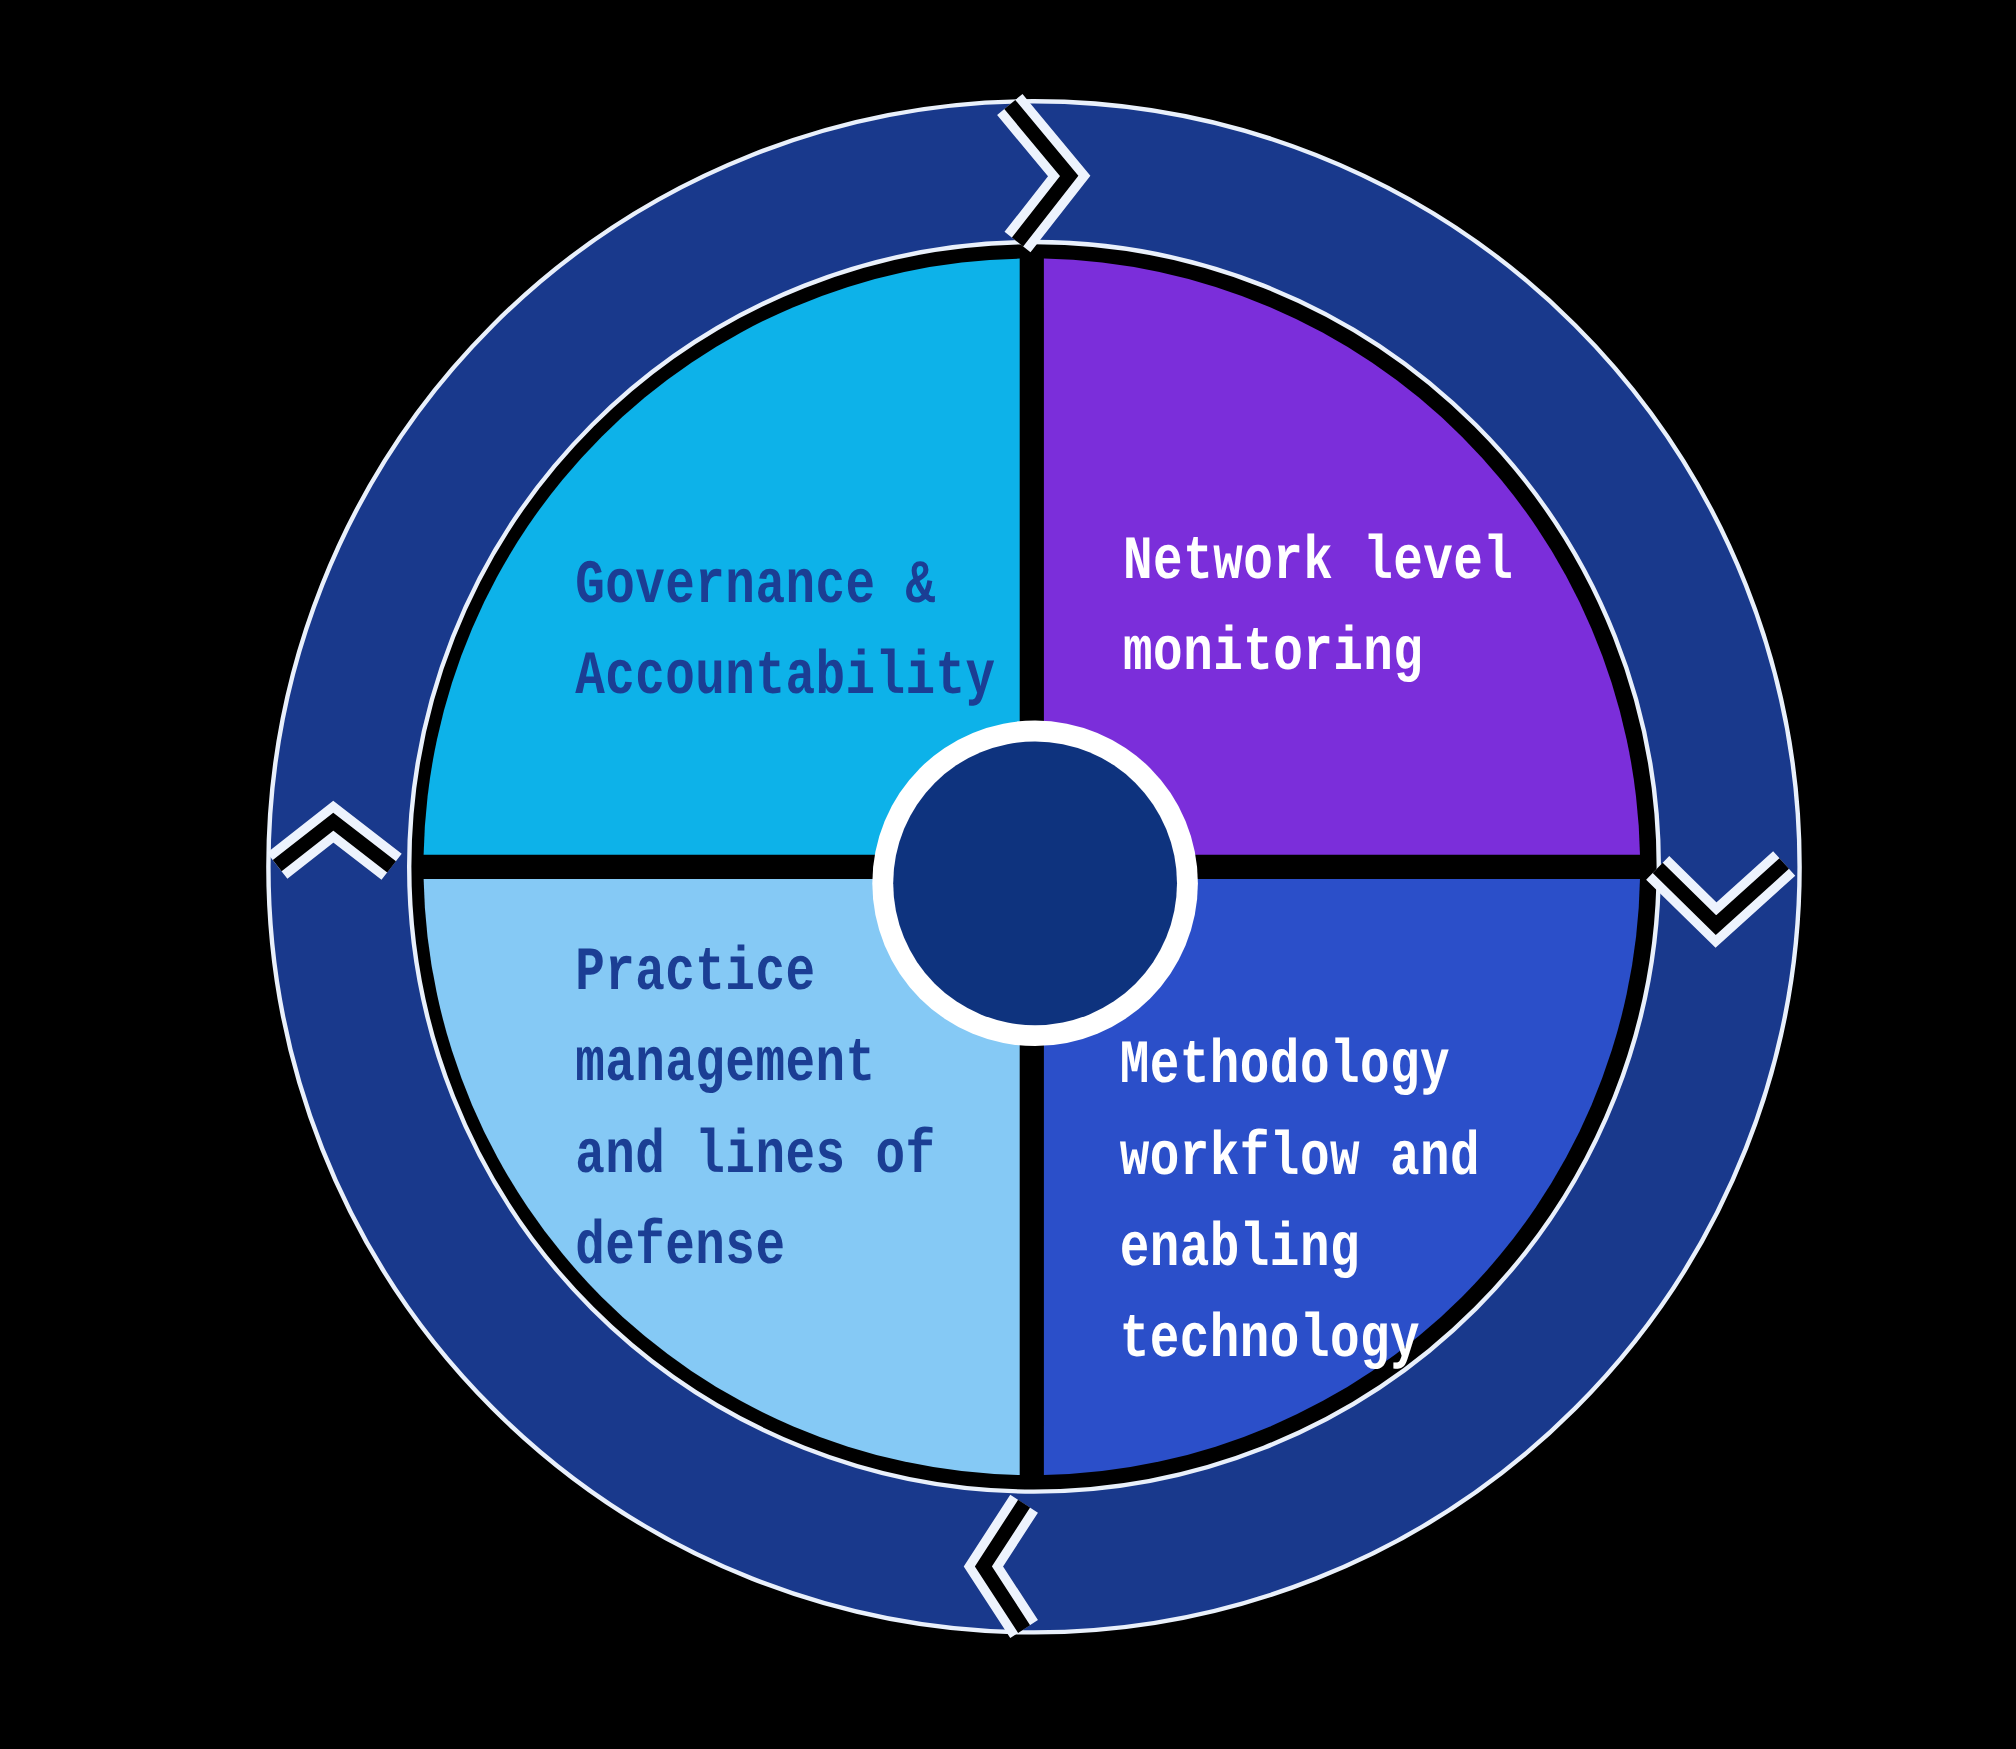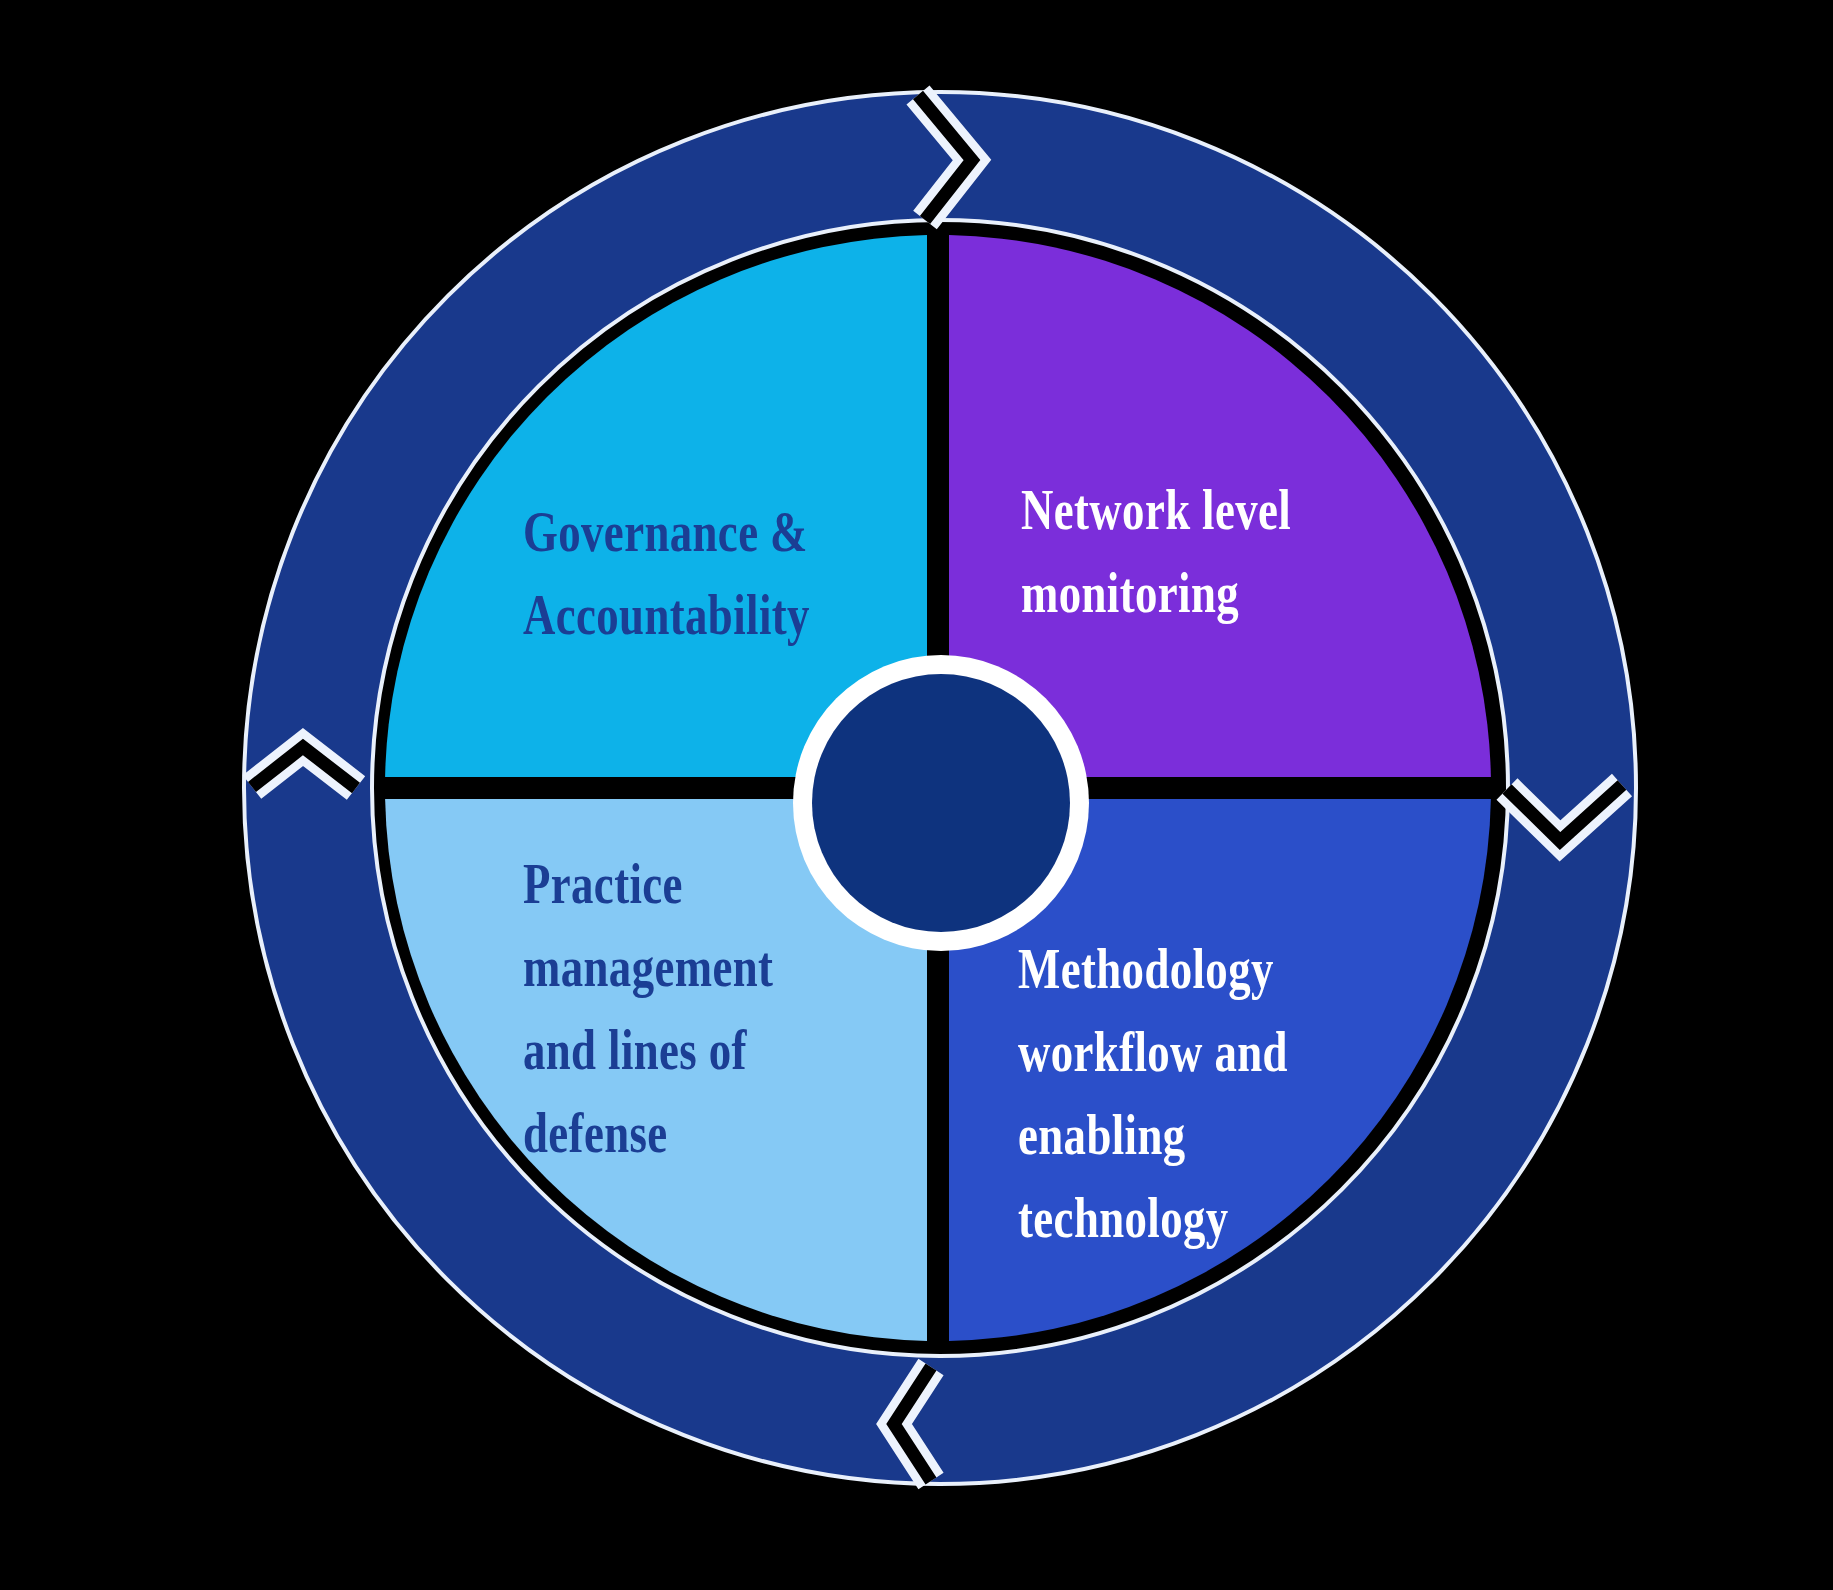--- a/index.html
+++ b/index.html
@@ -1,21 +1,21 @@
 <!DOCTYPE html>
 <html><head>
 <meta charset="utf-8">
 <style>
   html,body{margin:0;padding:0;background:#000;}
   .stage{
     position:relative;
     width:1833px;height:1590px;
     background:#000;
     overflow:hidden;
-    font-family:Liberation Serif, serif;
+    font-family:Liberation Mono, monospace;
   }
   .stage svg{position:absolute;left:0;top:0;}
   .ring-edge{fill:none;stroke:#E9F0FB;stroke-width:4;}
   .gap-outline{fill:none;stroke:#EDF3FD;stroke-width:30;stroke-linejoin:miter;stroke-linecap:butt;}
   .gap-cut{fill:none;stroke:#000;stroke-width:13;stroke-linejoin:miter;stroke-linecap:butt;}
   .label{
     position:absolute;
     font-weight:700;
     font-size:56px;
     line-height:83px;

